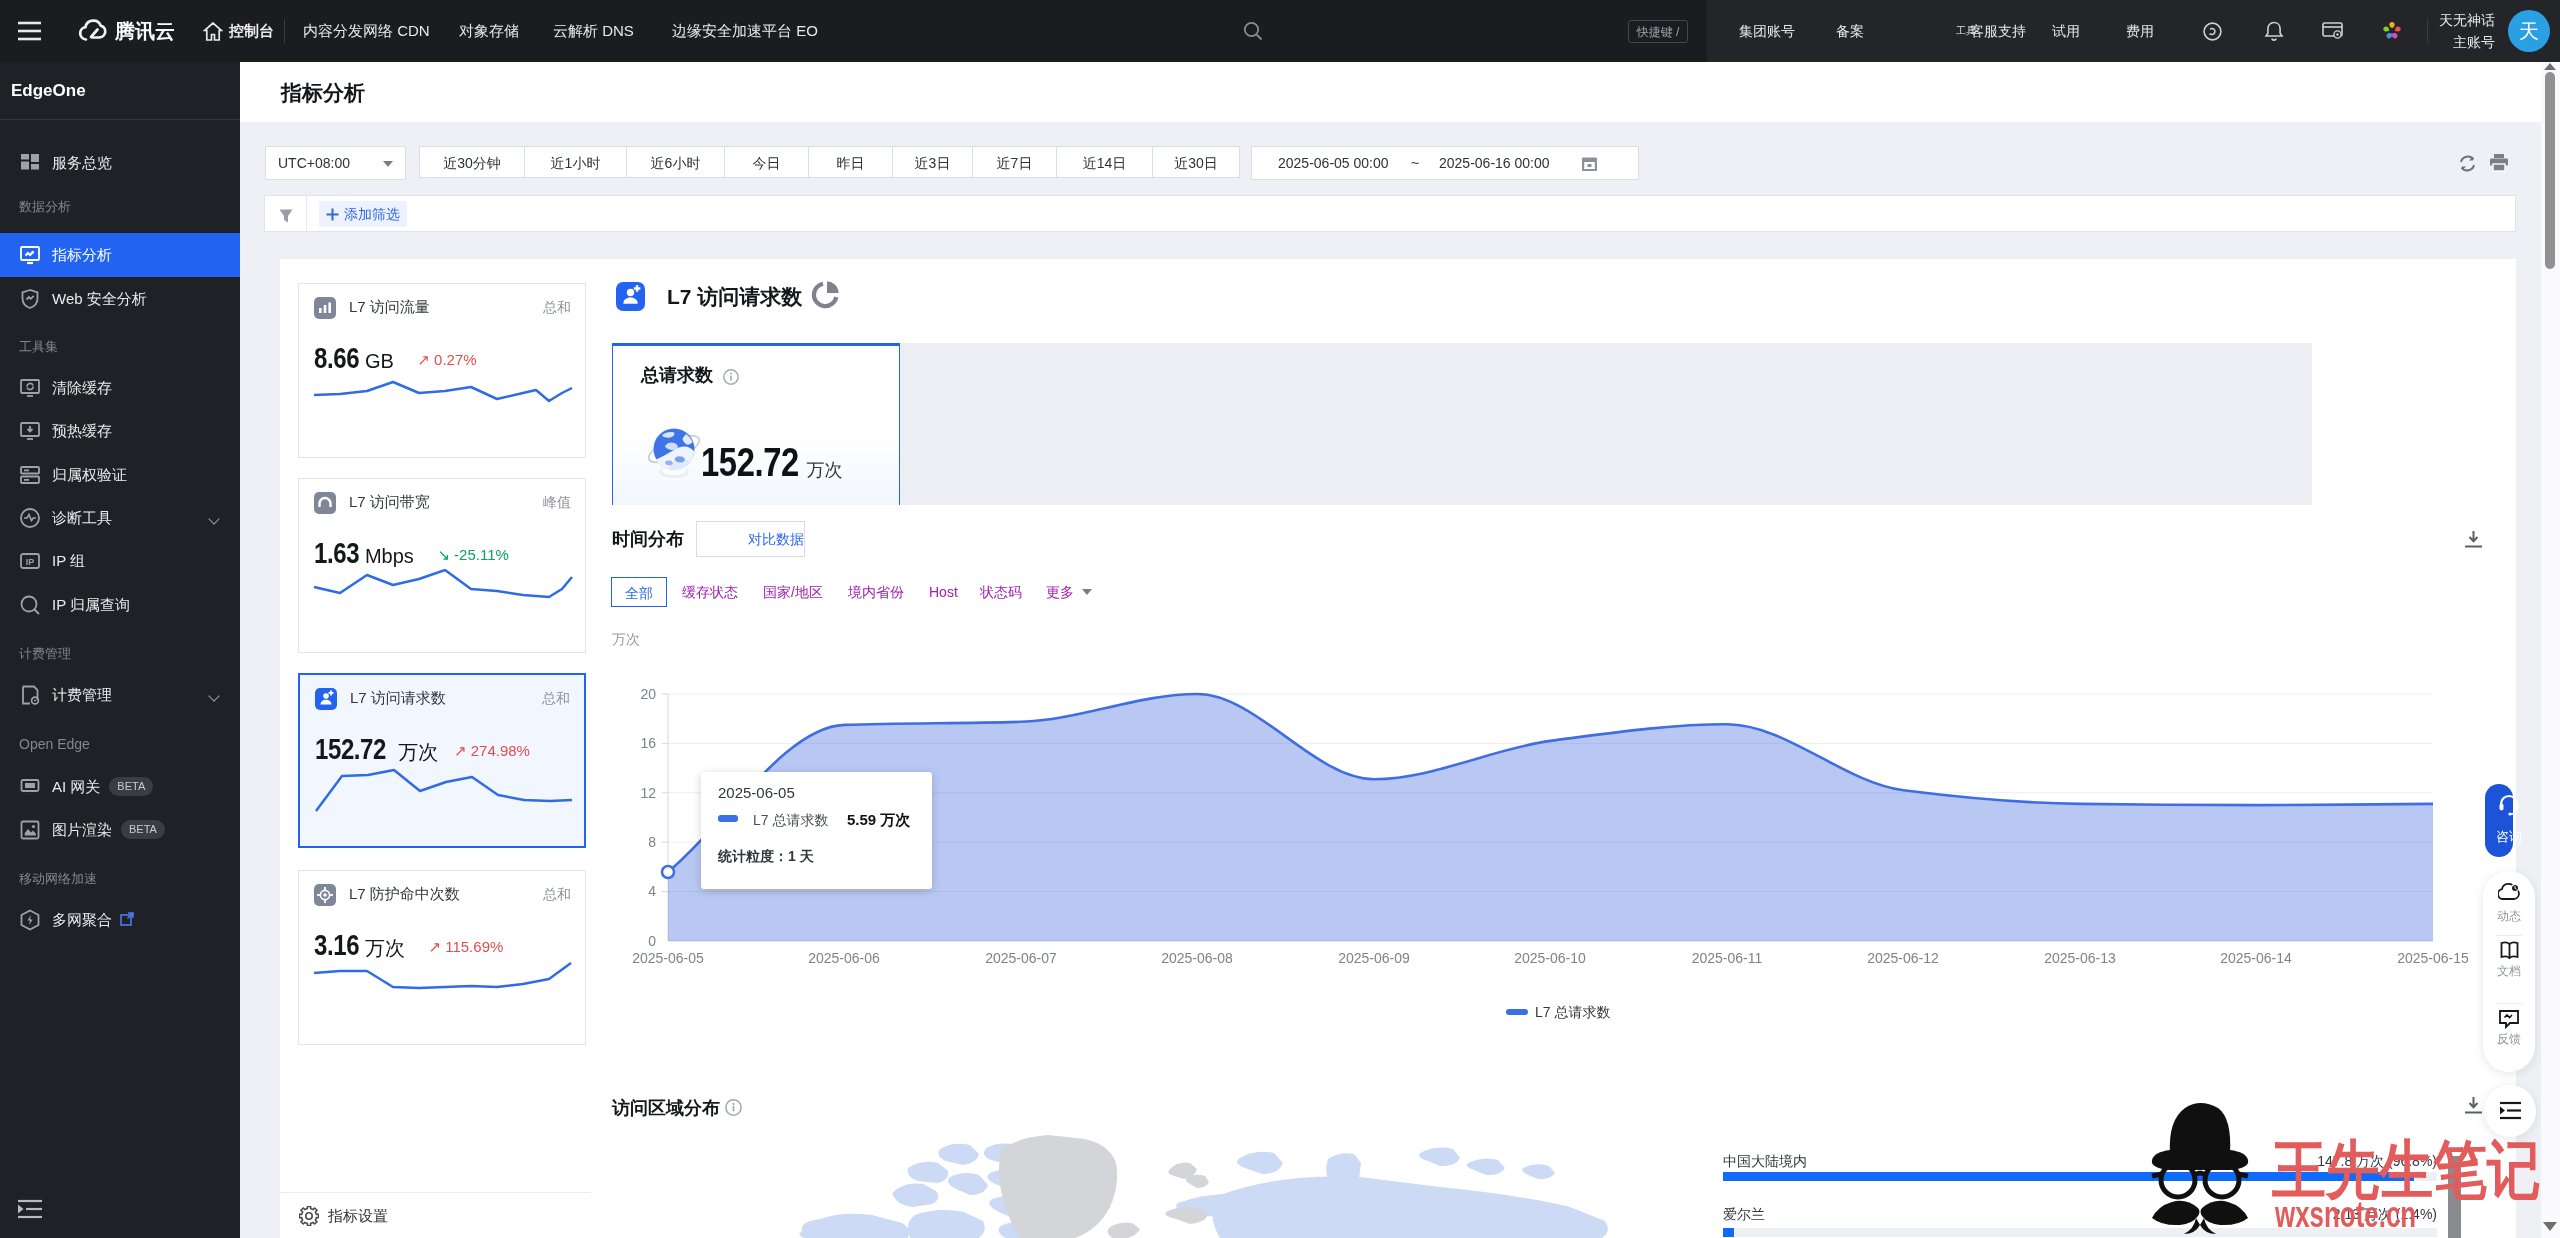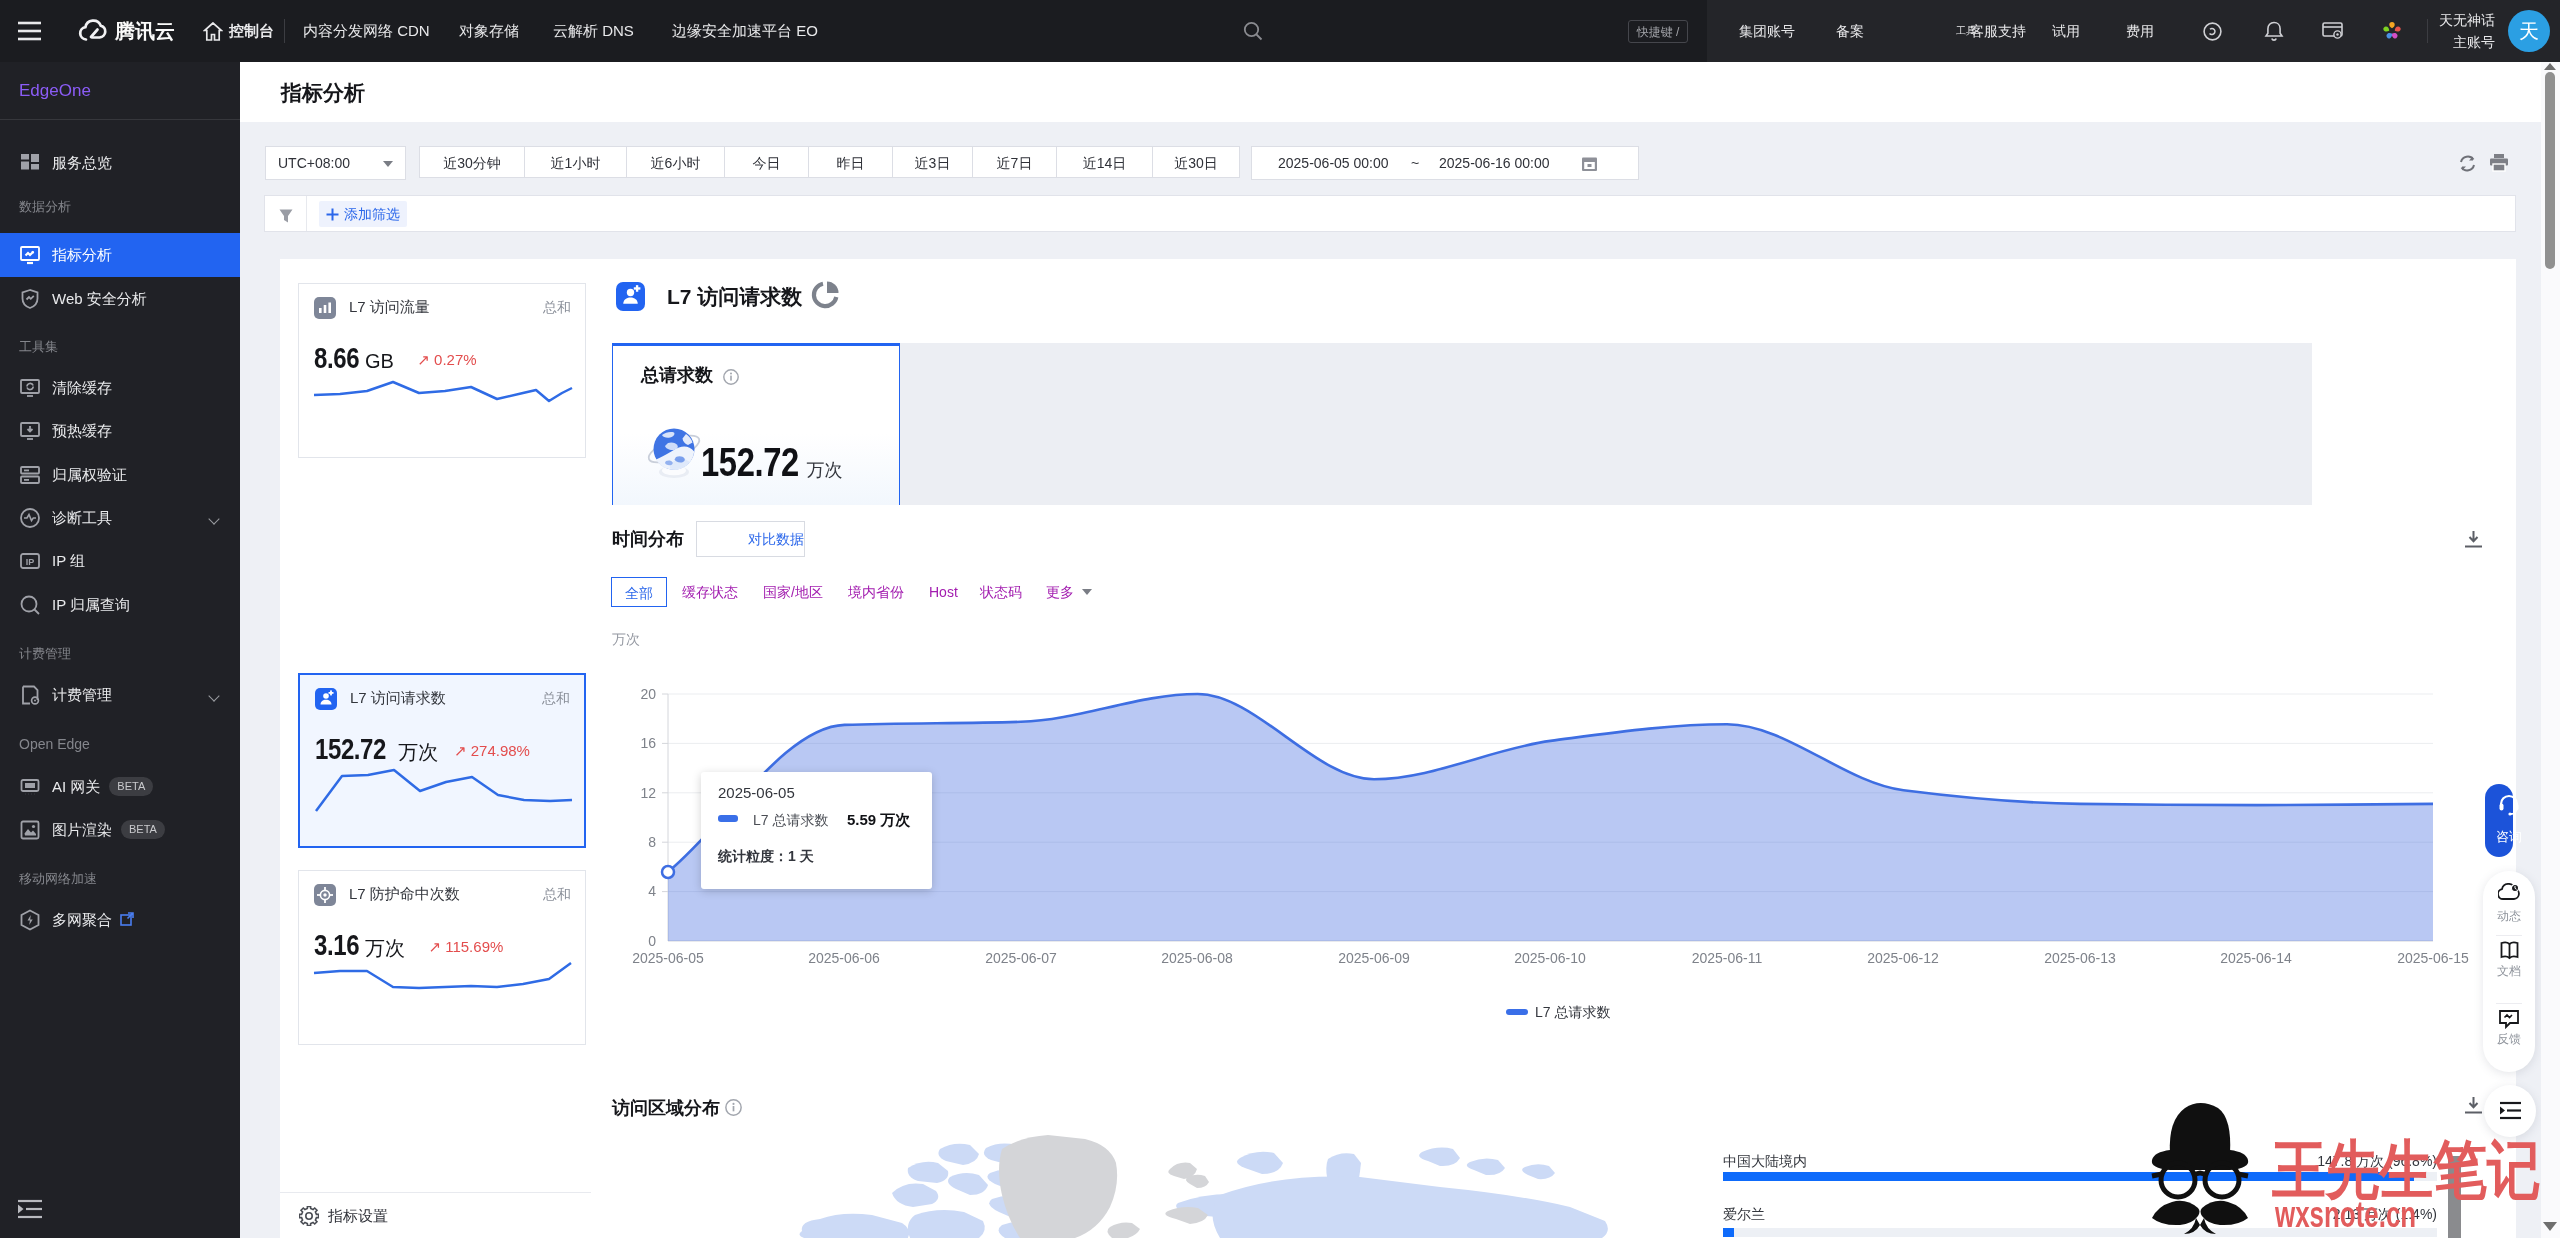--- a/index.html
+++ b/index.html
@@ -5,21 +5,21 @@
 * { margin:0; padding:0; box-sizing:border-box; }
 html,body { width:2560px; height:1238px; overflow:hidden; font-family:"Liberation Sans",sans-serif; }
 body { position:relative; background:#eef0f5; }
 .abs { position:absolute; }
 
 #topbar { position:absolute; left:0; top:0; width:2560px; height:62px; background:#1b1c20; color:#ececee; }
 #topbar .rseg { position:absolute; left:1707px; top:0; width:853px; height:62px; background:#242529; }
 .titem { position:absolute; top:0; height:62px; line-height:62px; font-size:15px; color:#e8e8ea; white-space:nowrap; }
 
 #sidebar { position:absolute; left:0; top:62px; width:240px; height:1176px; background:#202126; }
-#sb-title { position:absolute; left:19px; top:0; height:57px; line-height:57px; font-size:17px; font-weight:normal; color:#8b5cf6; }
+#sb-title { position:absolute; left:11px; top:0; height:57px; line-height:57px; font-size:17px; font-weight:bold; color:#ffffff; }
 #sb-sep { position:absolute; left:0; top:57px; width:240px; height:1px; background:#36373c; }
 .sb-item { position:absolute; left:0; width:240px; height:44px; }
 .sb-item .ic { position:absolute; left:19px; top:11px; width:22px; height:22px; }
 .sb-item .tx { position:absolute; left:52px; top:0; height:44px; line-height:44px; font-size:15px; color:#e9eaec; white-space:nowrap; }
 .sb-label { position:absolute; left:19px; font-size:13px; color:#84868c; white-space:nowrap; }
 .sb-sel { background:#2264f1; }
 .beta { display:inline-block; margin-left:9px; padding:0 8px; height:19px; line-height:19px; background:#3c3d42; border-radius:10px; font-size:11px; color:#c9cacd; vertical-align:2px; }
 .chev { position:absolute; right:22px; top:19px; width:8px; height:8px; border-right:1.5px solid #9a9ca1; border-bottom:1.5px solid #9a9ca1; transform:rotate(45deg); }
 
 #pagehead { position:absolute; left:240px; top:62px; width:2301px; height:60px; background:#ffffff; }
@@ -358,20 +358,31 @@
             <rect x="5" y="11" width="2.6" height="5"></rect>
             <rect x="9.7" y="8" width="2.6" height="8"></rect>
             <rect x="14.4" y="5.5" width="2.6" height="10.5"></rect>
           </g>
         </svg></div>
     <div class="ct">L7 访问流量</div>
       <div class="cr">总和</div>
     <div class="val"><span class="digits">8.66</span><span class="unit"> GB</span>&nbsp;&nbsp;&nbsp;<span class="pct red">↗ 0.27%</span></div>
     <svg class="spark" width="262" height="40" viewBox="0 0 262 40">
         <polyline points="2,21 28,20 55,17 81,8 107,19 133,17 159,13 185,25 211,19 224,16 237,27 250,19 260,14" fill="none" stroke="#2f6be5" stroke-width="2.5" stroke-linejoin="round"></polyline>
+      </svg>
+  </div>
+  <div class="card" id="card2" style="top:219px">
+    <div class="cic"><svg width="22" height="22" viewBox="0 0 22 22">
+          <path d="M5.5 15v-3.5a5.5 5.5 0 0 1 11 0V15" fill="none" stroke="#fff" stroke-width="2.4"></path>
+        </svg></div>
+    <div class="ct">L7 访问带宽</div>
+      <div class="cr">峰值</div>
+    <div class="val"><span class="digits">1.63</span><span class="unit"> Mbps</span>&nbsp;&nbsp;&nbsp;<span class="pct green">↘ -25.11%</span></div>
+    <svg class="spark" width="262" height="46" viewBox="0 0 262 46">
+        <polyline points="2,18 28,24 55,6 81,16 107,10 133,1 159,20 185,22 211,26 237,28 250,20 260,8" fill="none" stroke="#2f6be5" stroke-width="2.5" stroke-linejoin="round"></polyline>
       </svg>
   </div>
   <div class="card" id="card3" style="top:414px">
     <div class="cic"><svg width="22" height="22" viewBox="0 0 22 22">
           <circle cx="11" cy="8" r="2.8" fill="#fff"></circle>
           <path d="M5.5 16.5c0-3 2.4-4.8 5.5-4.8s5.5 1.8 5.5 4.8z" fill="#fff"></path>
           <rect x="13.5" y="4" width="5" height="1.8" fill="#fff"></rect>
           <rect x="15.1" y="2.4" width="1.8" height="5" fill="#fff"></rect>
         </svg></div>
     <div class="ct">L7 访问请求数</div>

